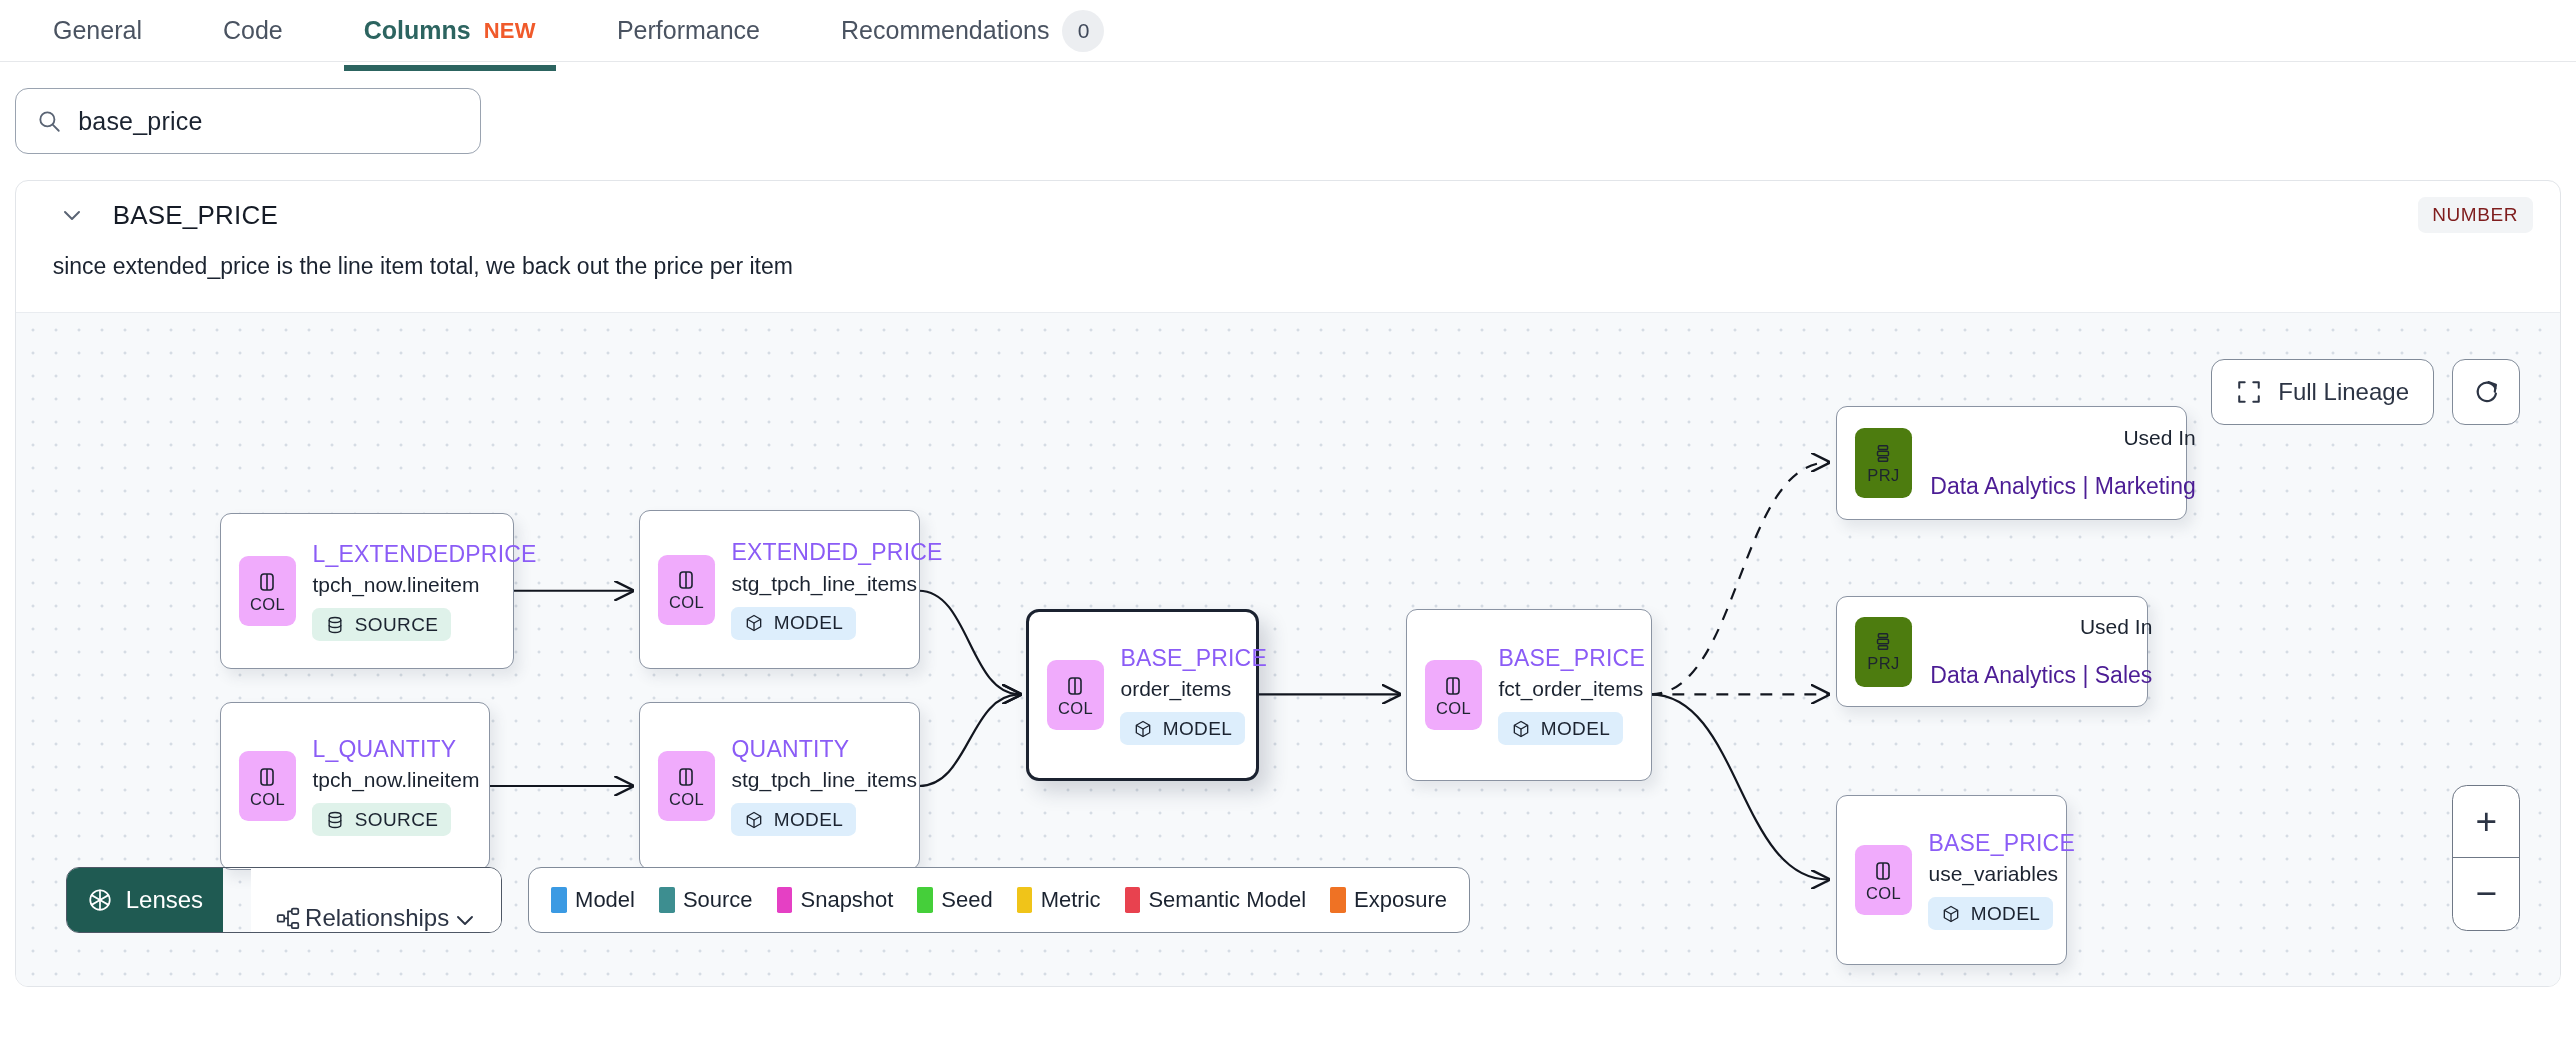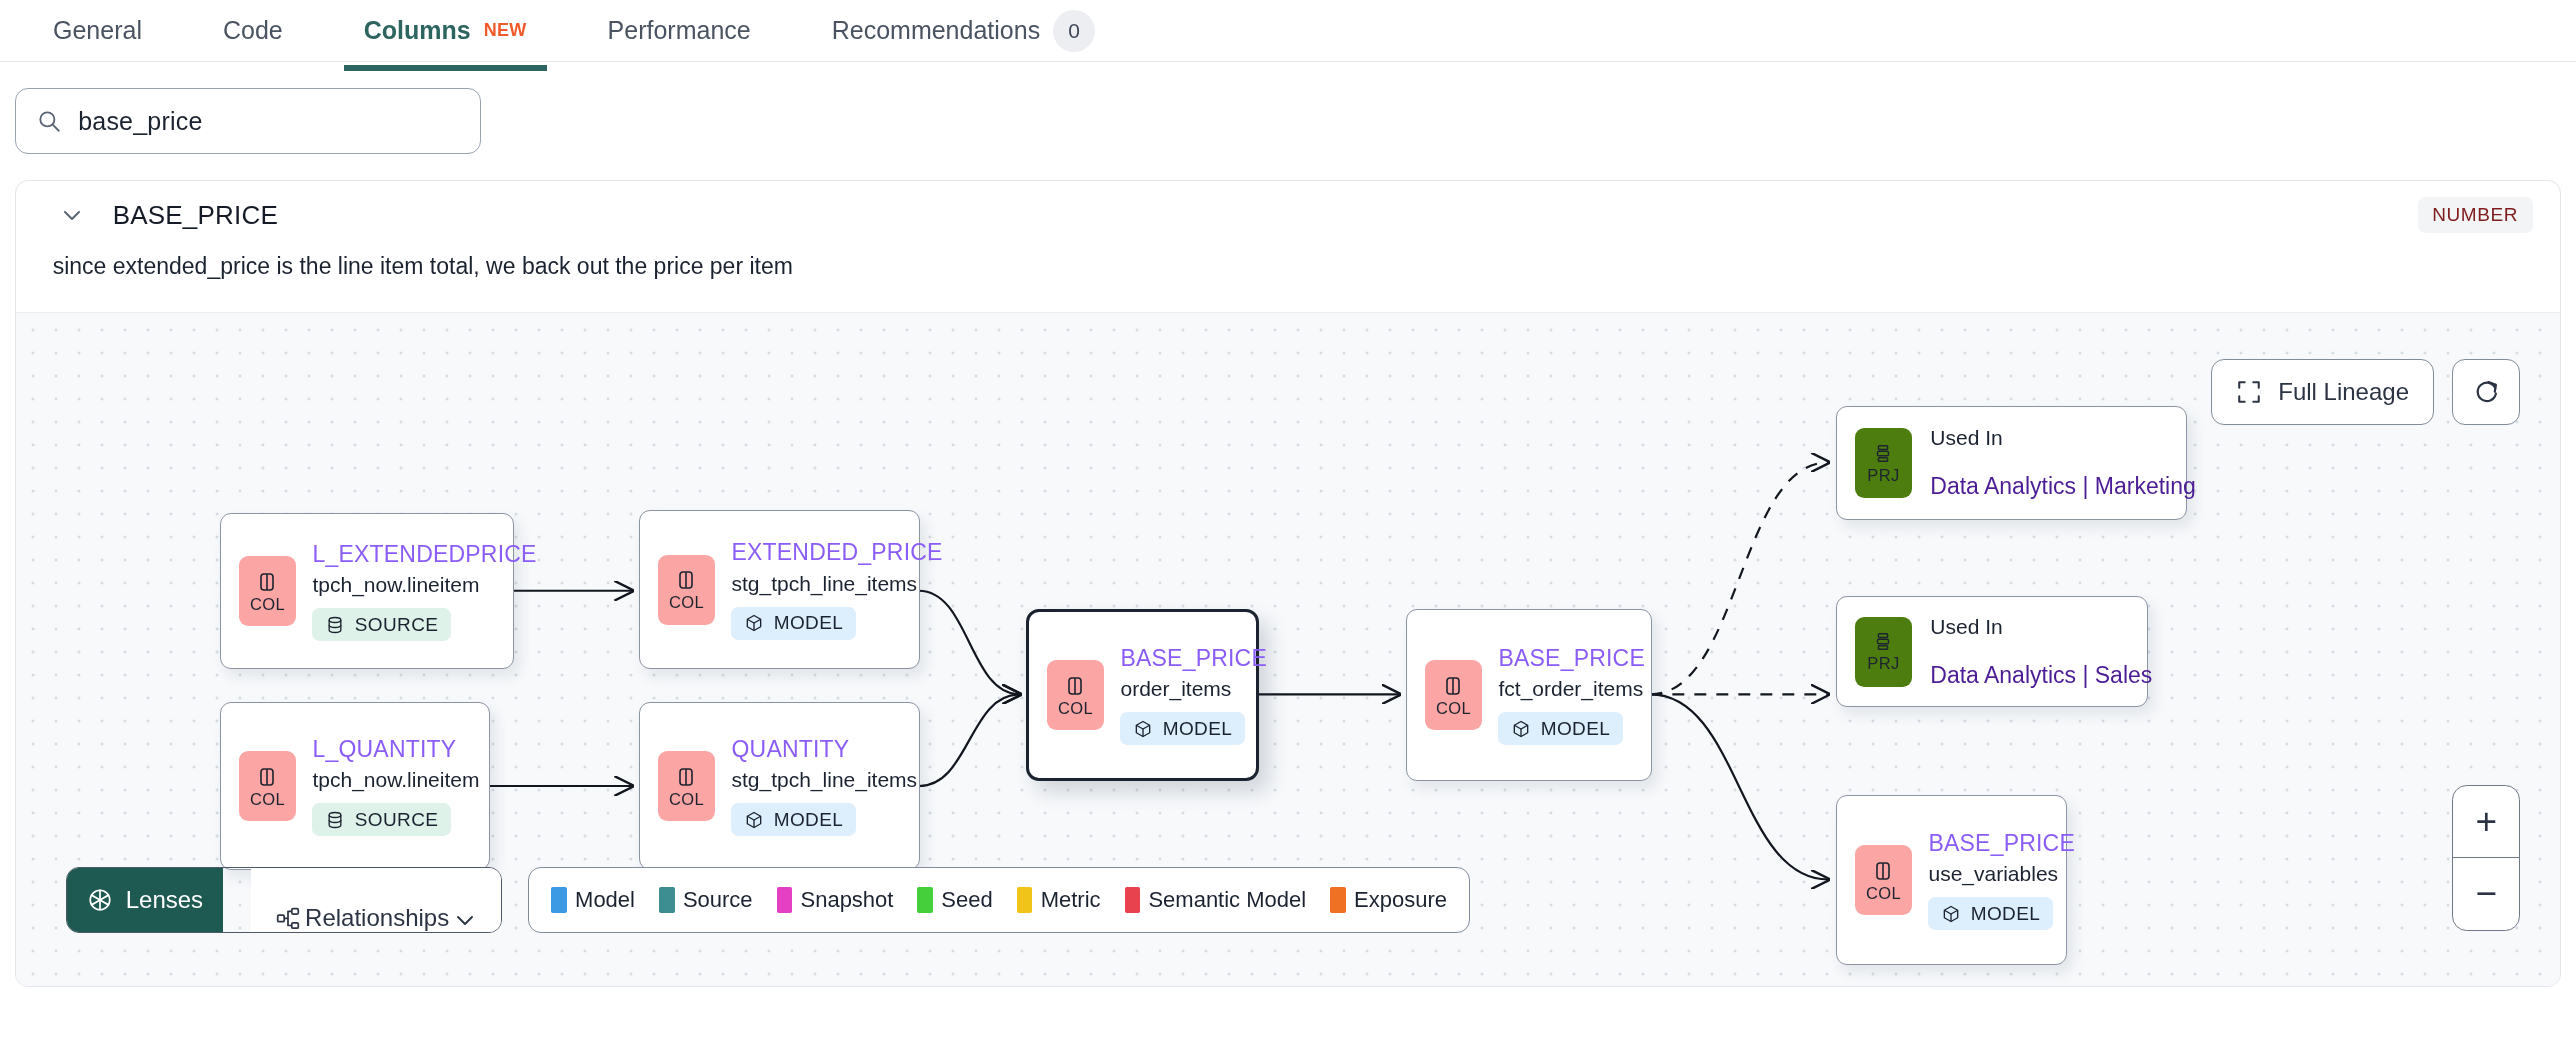--- a/index.html
+++ b/index.html
@@ -34,21 +34,21 @@
   }
   .tab.active { color: #2c6460; font-weight: 700; }
   .tab.active::after {
     content: "";
     position: absolute;
     left: -20px; right: -20px; bottom: -1.8px;
     height: 5.5px;
     background: #2c6460;
   }
   .tab-new {
-    font-size: 18px;
+    font-size: 22px;
     font-weight: 700;
     color: #f05a2b;
     letter-spacing: 0.3px;
   }
   .tab-count {
     display: inline-flex;
     align-items: center;
     justify-content: center;
     min-width: 42px;
     height: 42px;
@@ -146,21 +146,21 @@
   }
   .node.selected {
     border: 3.7px solid #1b2230;
     border-radius: 13px;
     box-shadow: 9.2px 11px 20px rgba(40,50,70,.18);
   }
   .node-badge {
     flex: 0 0 auto;
     width: 57px; height: 70px;
     border-radius: 9.2px;
-    background: #fca5a5;
+    background: #f0abfc;
     display: flex;
     flex-direction: column;
     align-items: center;
     justify-content: center;
     gap: 1.8px;
     margin-left: 18.3px;
   }
   .node-badge.prj { background: #4d7c0f; }
   .node-badge .blab {
     font-size: 16.5px;
@@ -198,20 +198,21 @@
     letter-spacing: 0.4px;
   }
   .pill-model  { background: #ddeefc; }
   .pill-source { background: #dff2ea; }
 
   .prj-body {
     padding-left: 18.3px;
     display: flex;
     flex-direction: column;
     gap: 23px;
+    text-align: right;
   }
   .prj-line1 { font-size: 21px; color: #1b2330; }
   .prj-line2 { font-size: 23px; color: #4c1d95; white-space: nowrap; }
 
   
   .ctl-topright {
     position: absolute;
     top: 46px; right: 40px;
     display: flex; gap: 18.3px;
     z-index: 6;

